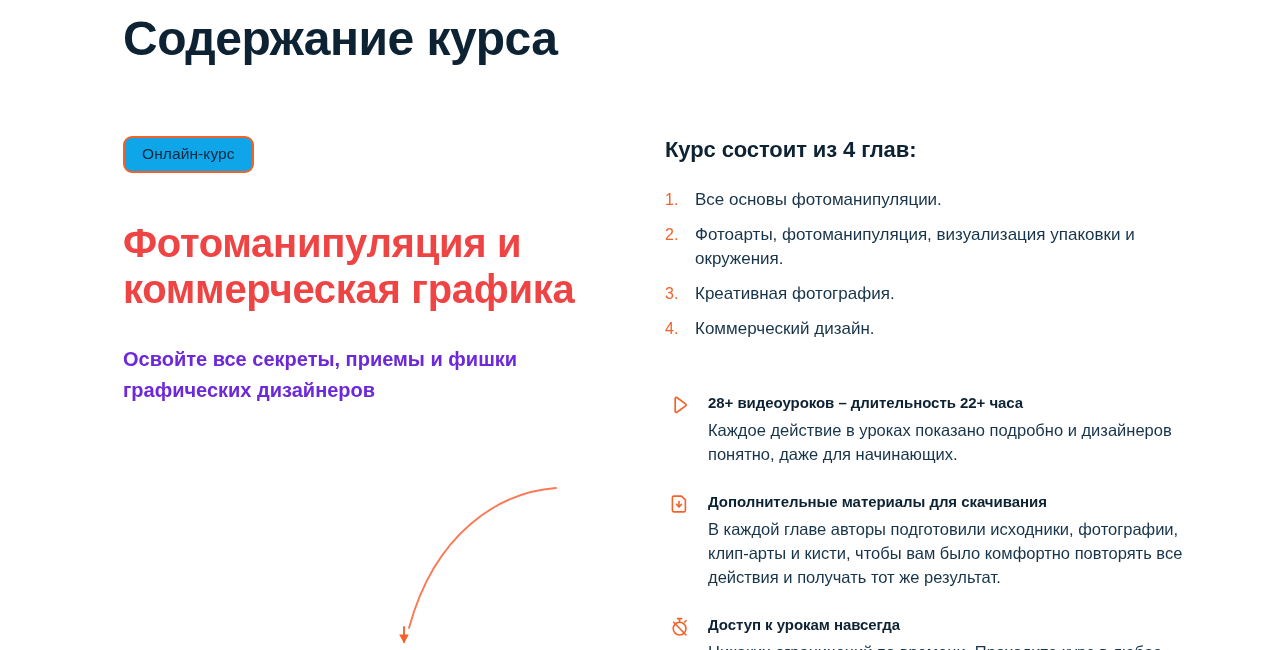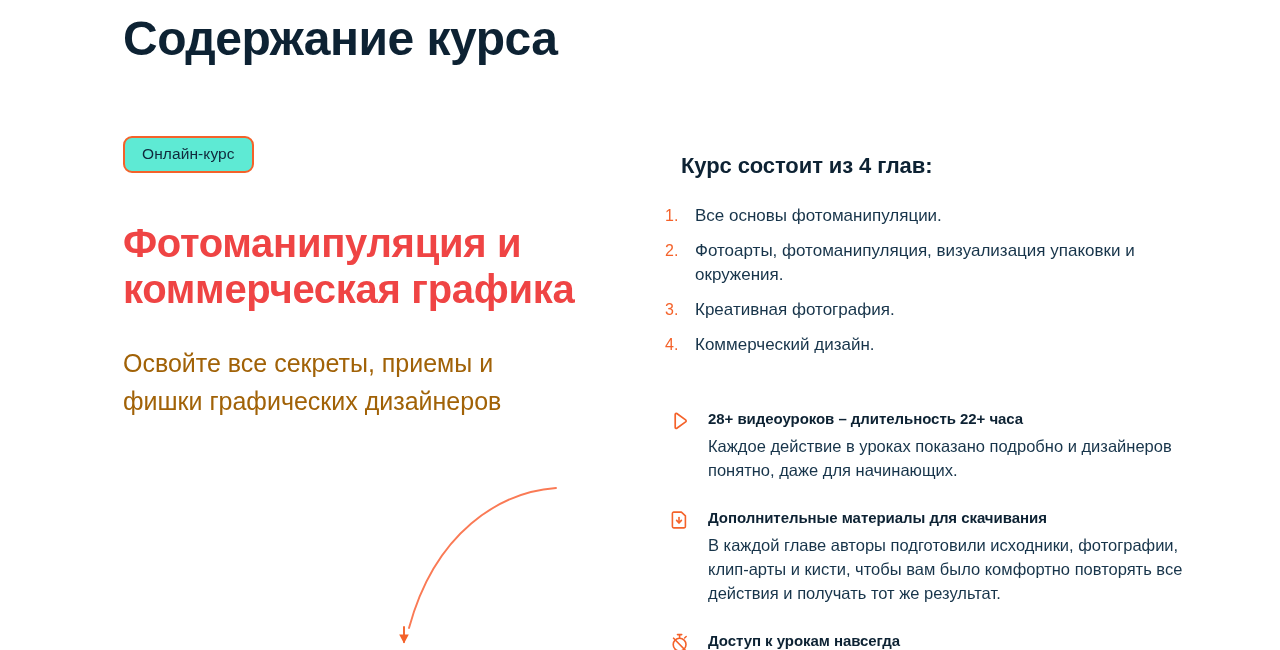--- a/index.html
+++ b/index.html
@@ -47,40 +47,40 @@
   }
 
   .badge {
     display: inline-block;
     border: 2px solid #f4622a;
     border-radius: 9px;
     padding: 8px 17px 9px 17px;
     font-size: 15.5px;
     line-height: 1;
     color: #10293c;
-    background: #5eead4;
+    background: #0ea5e9;
     letter-spacing: 0.1px;
   }
 
   .course-heading {
     margin: 47px 0 0 0;
     font-size: 40px;
     line-height: 1.15;
     font-weight: 700;
     letter-spacing: -0.3px;
     color: #ef4444;
     max-width: 470px;
   }
 
   .course-sub {
     margin: 32px 0 0 0;
-    font-size: 25px;
+    font-size: 20px;
     line-height: 1.55;
-    color: #a16207;
-    font-weight: 400;
+    color: #6d28d9;
+    font-weight: 700;
     max-width: 400px;
   }
 
   
   .arrow-wrap {
     position: absolute;
     left: 380px;
     top: 470px;
     width: 200px;
     height: 185px;
@@ -89,21 +89,21 @@
 
   
   .right-col {
     position: absolute;
     left: 665px;
     top: 136px;
     width: 525px;
   }
 
   .chapters-title {
-    margin: 16px;
+    margin: 0;
     font-size: 22px;
     line-height: 1.3;
     font-weight: 700;
     color: #0d2233;
     letter-spacing: -0.1px;
   }
 
   .chapters-list {
     list-style: none;
     margin: 23px 0 0 0;

